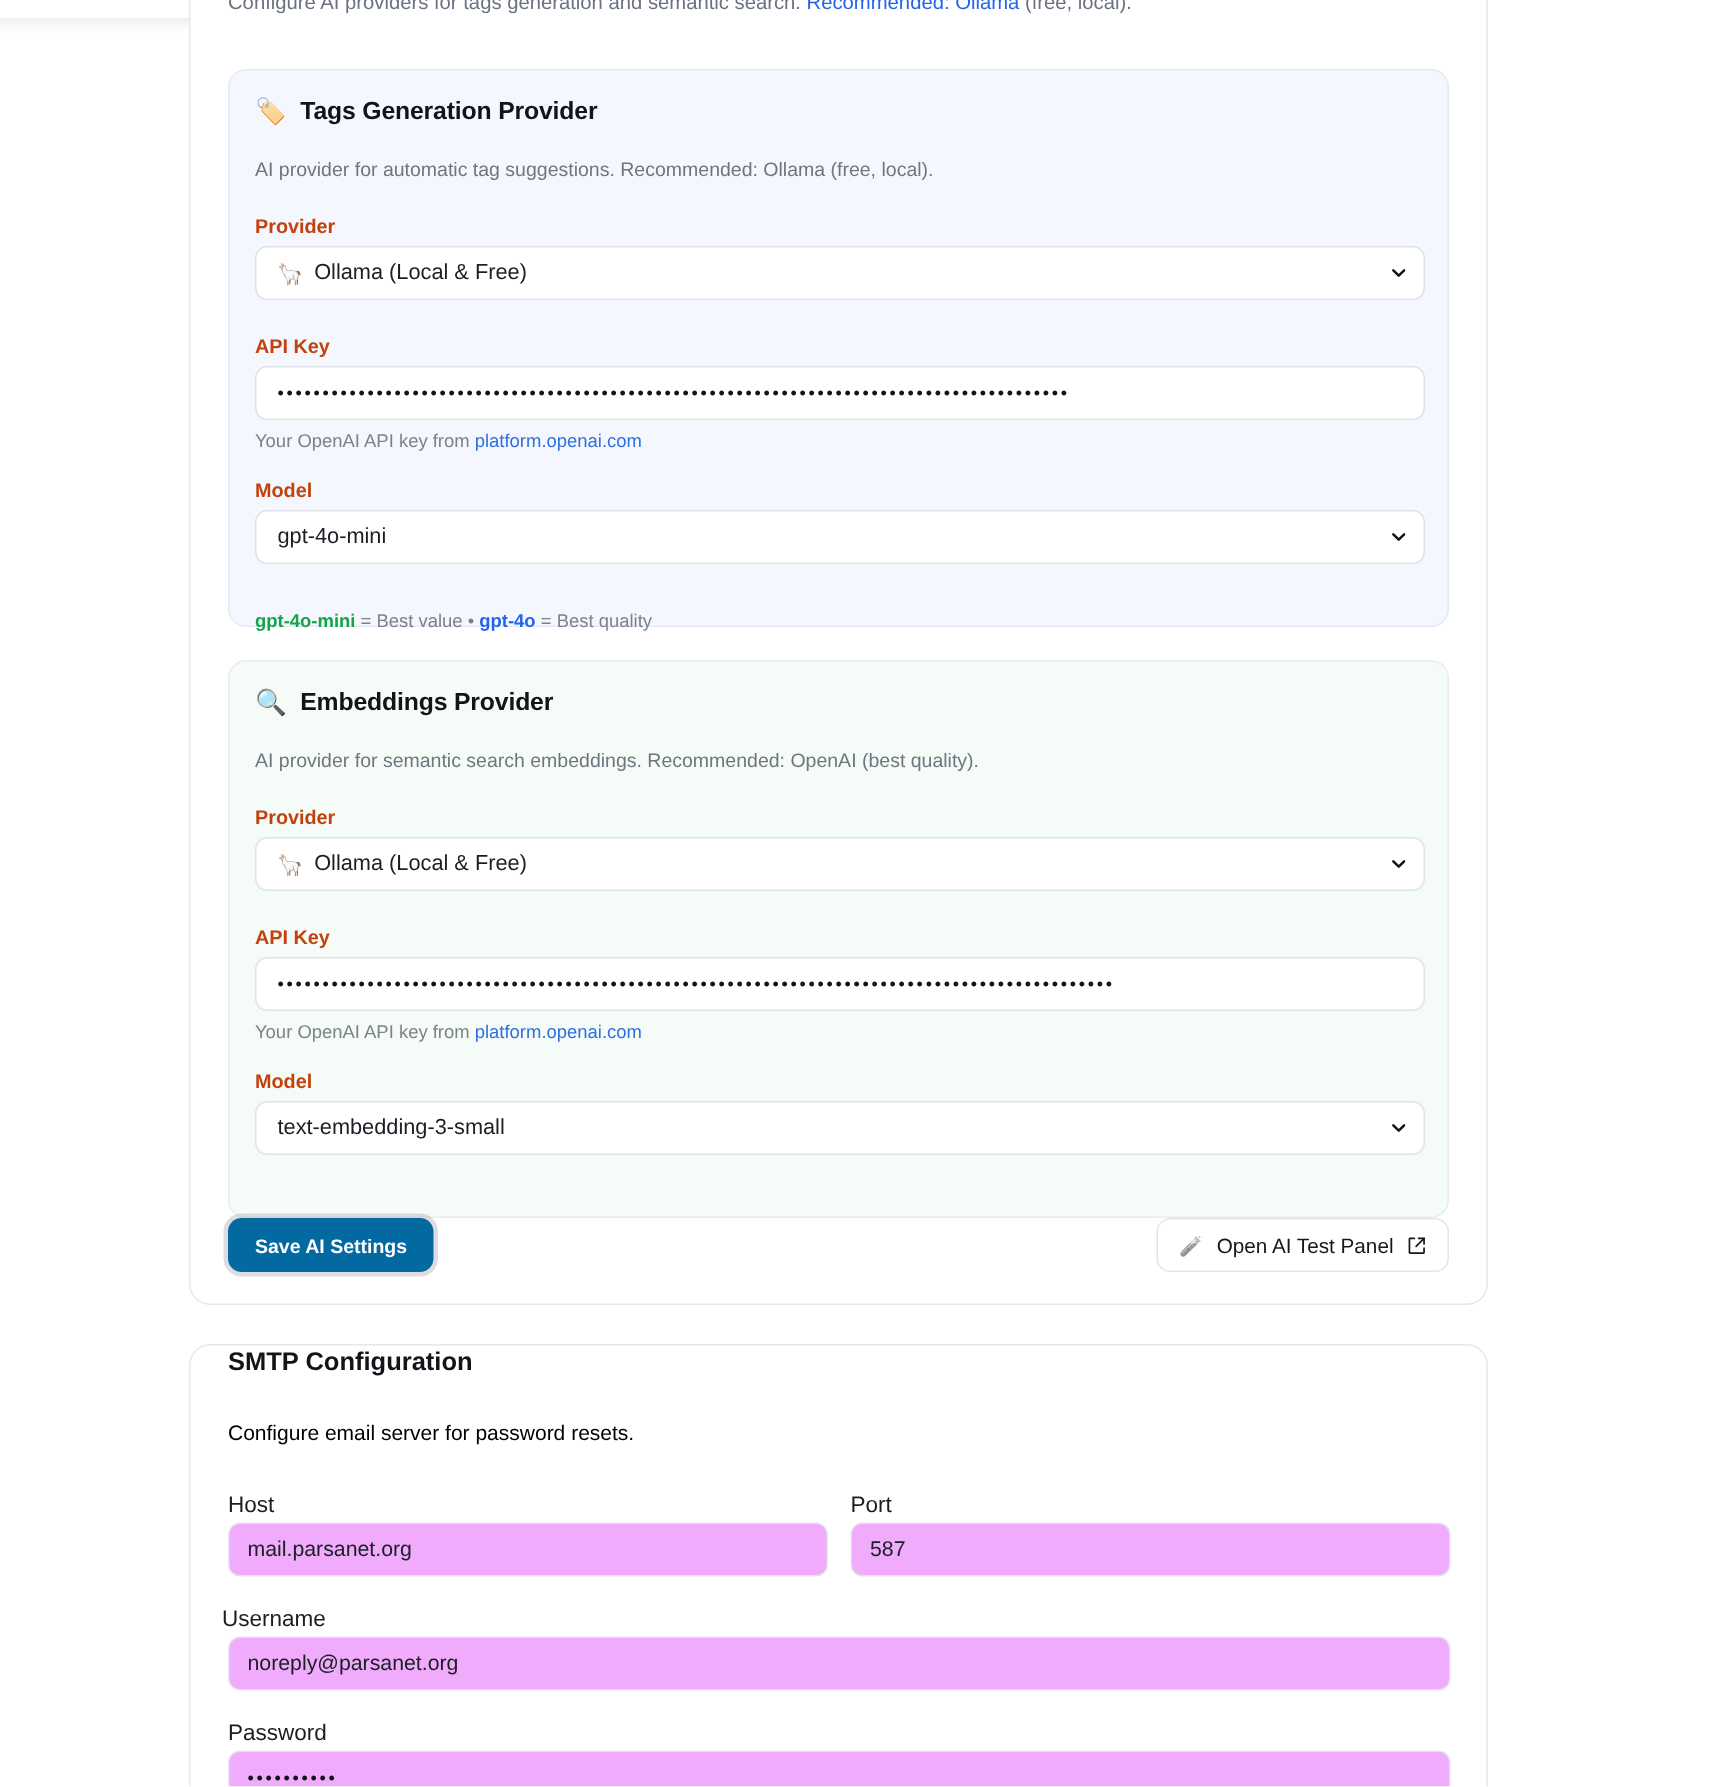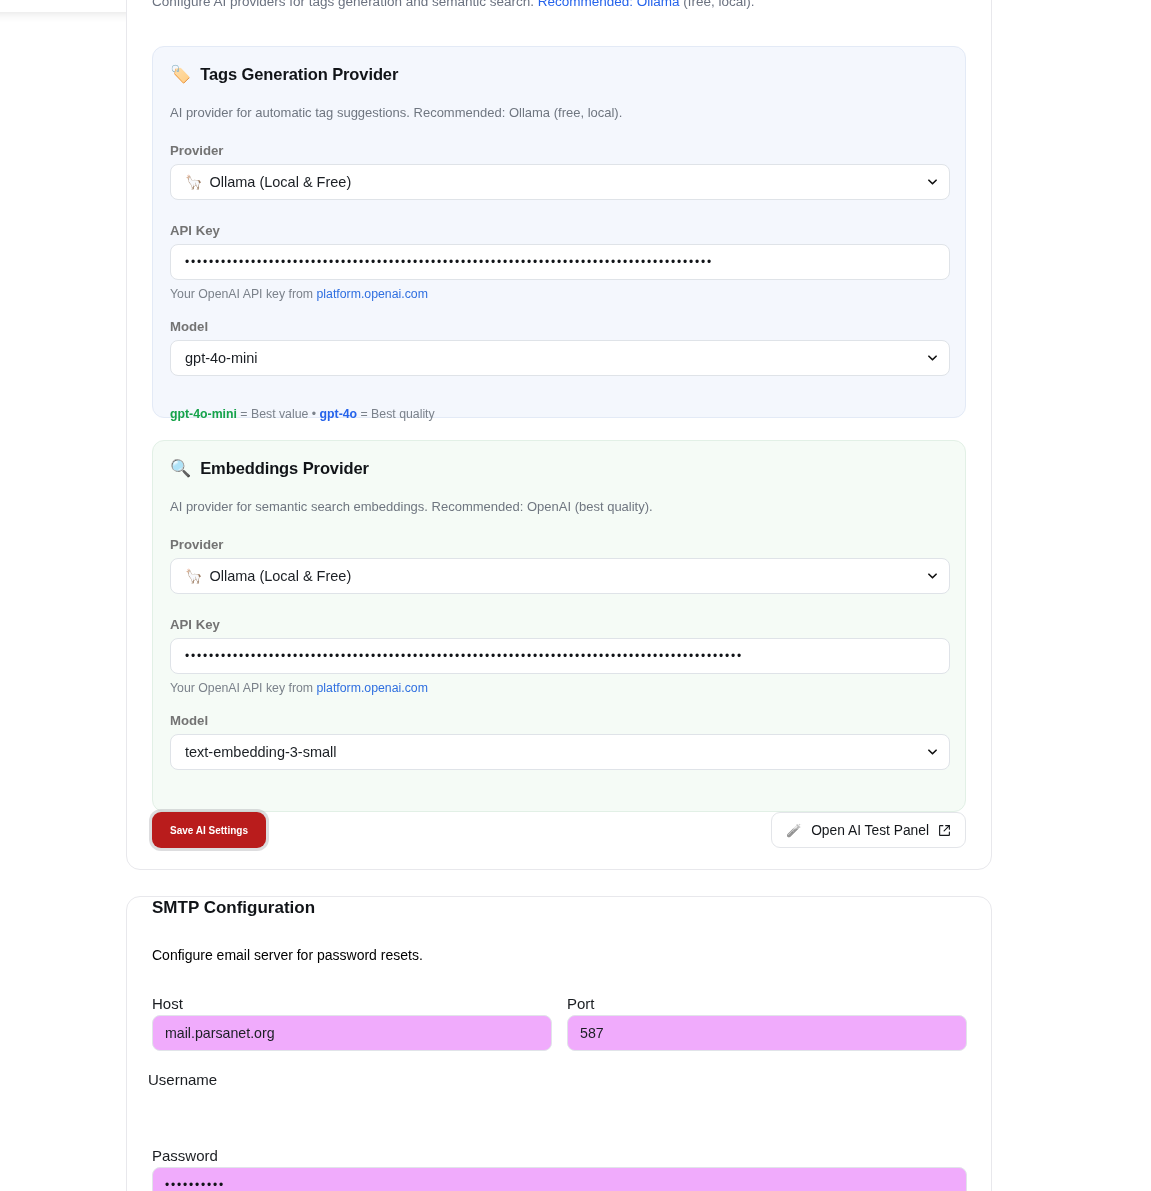--- a/index.html
+++ b/index.html
@@ -97,21 +97,21 @@
     left: 17px;
     top: 58px;
     font-size: 13px;
     color: #6f7680;
   }
 
   .field-label {
     position: absolute;
     font-size: 13.2px;
     font-weight: bold;
-    color: #737373;
+    color: #c2410c;
   }
 
   .ctrl {
     position: absolute;
     left: 17px;
     width: 780px;
     height: 36px;
     background: #ffffff;
     border: 1px solid #dfe3e8;
     border-radius: 8px;
@@ -159,26 +159,26 @@
     top: 812px;
     width: 814px;
     height: 36px;
   }
   .btn-save {
     position: absolute;
     left: 0;
     top: 0;
     height: 36px;
     padding: 0 18px;
-    background: #b91c1c;
+    background: #0369a1;
     color: #ffffff;
     border: none;
     border-radius: 9px;
     font-family: "Liberation Sans", sans-serif;
-    font-size: 10px;
+    font-size: 13px;
     font-weight: bold;
     cursor: pointer;
     box-shadow: 0 0 0 3px rgba(180,180,185,0.45);
   }
   .btn-test {
     position: absolute;
     right: 0;
     top: 0;
     height: 36px;
     padding: 0 14px;
@@ -341,19 +341,22 @@
   <div class="smtp-input" style="left:152px; top:1015px; width:400px;">
     <span>mail.parsanet.org</span>
   </div>
 
   <div class="smtp-label" style="left:567px; top:995px;">Port</div>
   <div class="smtp-input" style="left:567px; top:1015px; width:400px;">
     <span>587</span>
   </div>
 
   <div class="smtp-label" style="left:148px; top:1071px;">Username</div>
+  <div class="smtp-input" style="left:152px; top:1091px; width:815px;">
+    <span>noreply@parsanet.org</span>
+  </div>
 
   <div class="smtp-label" style="left:152px; top:1147px;">Password</div>
   <div class="smtp-input" style="left:152px; top:1167px; width:815px;">
     <span class="dots">••••••••••</span>
   </div>
 
 </div>
 
 </body></html>

